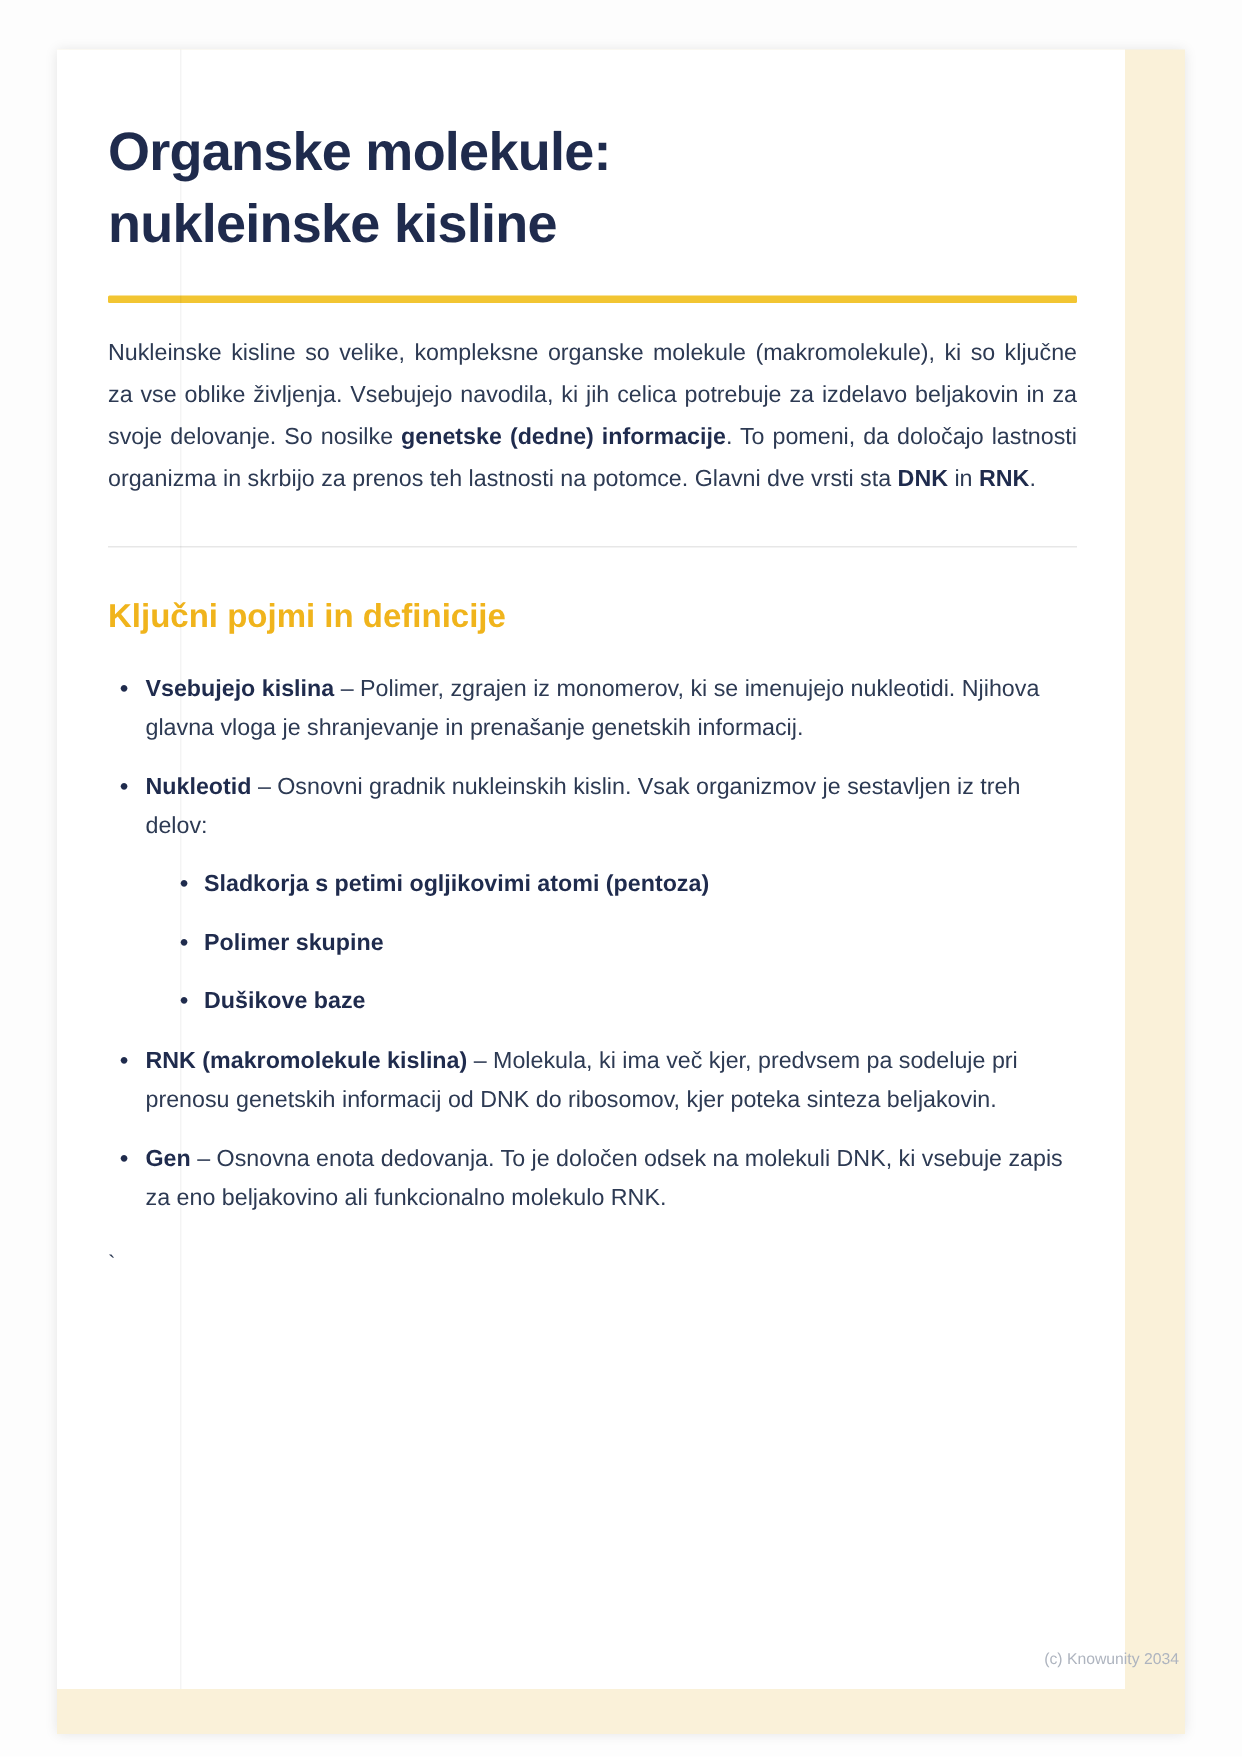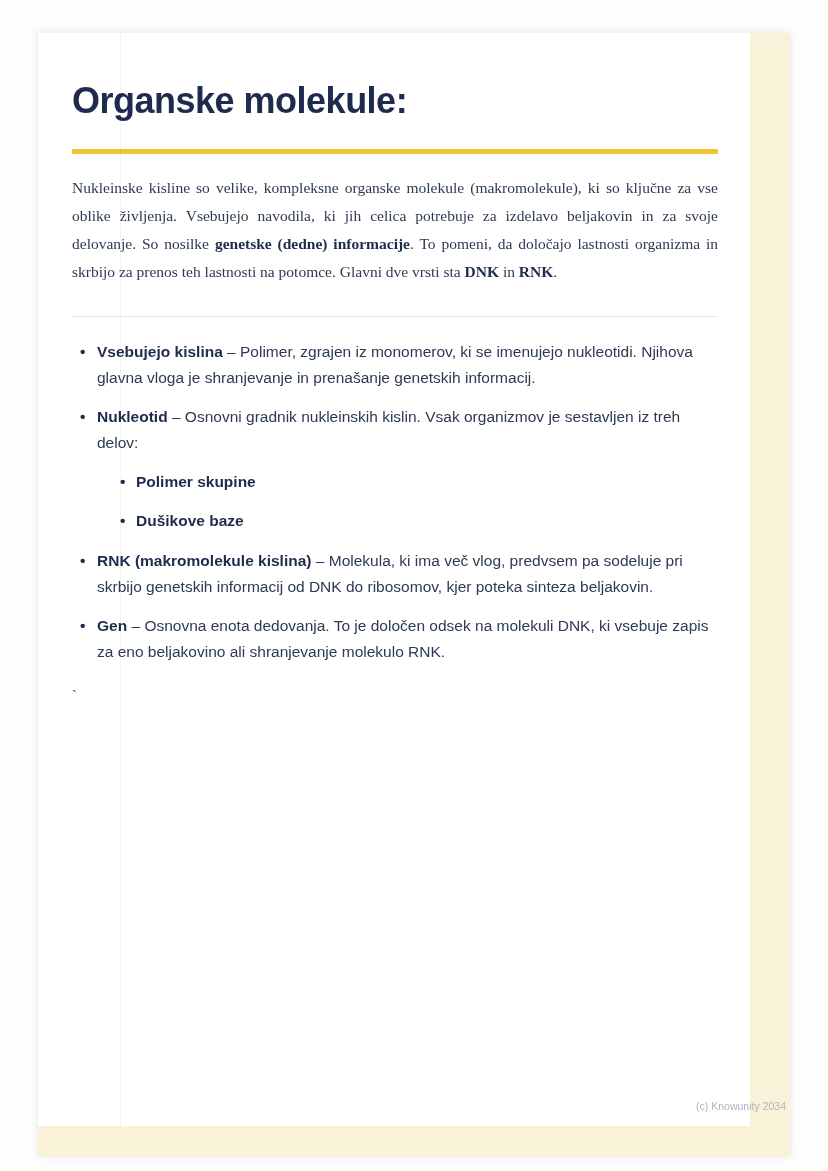--- a/index.html
+++ b/index.html
@@ -41,21 +41,20 @@
   h2.section-heading{
     margin:32px 0 0 0;
     font-size:22px;line-height:28px;font-weight:700;
     color:#f0b41c;
   }
   p.body-par{
     margin:20px 0 12px 0;
     font-size:15.5px;line-height:28px;
     text-align:justify;
     color:#2d3a53;
-    font-family:Liberation Serif, serif;
   }
   .divider{
     border:none;border-top:1px solid #e7e7e7;
     margin:30px 0 0 0;
   }
   ul.key-list{
     list-style:none;
     margin:22px 0 0 0;
     padding:0 0 0 8px;
   }
@@ -103,50 +102,55 @@
 </head>
 <body>
 
 <div class="canvas">
   <div class="sheet">
     <div class="content">
       <div class="crease"></div>
 
       <h1 class="page-title">
         <span>Organske molekule:</span><br>
+        <span>nukleinske kisline</span>
       </h1>
 
       <div class="title-rule"></div>
 
 
       <p class="body-par"><span>Nukleinske kisline so velike, kompleksne organske molekule (makromolekule), ki so ključne za vse oblike življenja. Vsebujejo navodila, ki jih celica potrebuje za izdelavo beljakovin in za svoje delovanje. So nosilke </span><span class="b">genetske (dedne) informacije</span><span>. To pomeni, da določajo lastnosti organizma in skrbijo za prenos teh lastnosti na potomce. Glavni dve vrsti sta </span><span class="b">DNK</span><span> in </span><span class="b">RNK</span><span>.</span></p>
 
       <hr class="divider">
 
+      <h2 class="section-heading">Ključni pojmi in definicije</h2>
 
       <ul class="key-list">
         <li>
           <span><span class="b">Vsebujejo kislina</span><span> – Polimer, zgrajen iz monomerov, ki se imenujejo nukleotidi. Njihova glavna vloga je shranjevanje in prenašanje genetskih informacij.</span></span>
         </li>
         <li>
           <span><span class="b">Nukleotid</span><span> – Osnovni gradnik nukleinskih kislin. Vsak organizmov je sestavljen iz treh delov:</span></span>
           <ul class="sub-list">
             <li>
+              <span><span class="b">Sladkorja s petimi ogljikovimi atomi (pentoza)</span></span>
+            </li>
+            <li>
               <span><span class="b">Polimer skupine</span></span>
             </li>
             <li>
               <span><span class="b">Dušikove baze</span></span>
             </li>
           </ul>
         </li>
         <li>
-          <span><span class="b">RNK (makromolekule kislina)</span><span> – Molekula, ki ima več vlog, predvsem pa sodeluje pri skrbijo genetskih informacij od DNK do ribosomov, kjer poteka sinteza beljakovin.</span></span>
+          <span><span class="b">RNK (makromolekule kislina)</span><span> – Molekula, ki ima več kjer, predvsem pa sodeluje pri prenosu genetskih informacij od DNK do ribosomov, kjer poteka sinteza beljakovin.</span></span>
         </li>
         <li>
-          <span><span class="b">Gen</span><span> – Osnovna enota dedovanja. To je določen odsek na molekuli DNK, ki vsebuje zapis za eno beljakovino ali shranjevanje molekulo RNK.</span></span>
+          <span><span class="b">Gen</span><span> – Osnovna enota dedovanja. To je določen odsek na molekuli DNK, ki vsebuje zapis za eno beljakovino ali funkcionalno molekulo RNK.</span></span>
         </li>
       </ul>
 
       <div class="stray-char">`</div>
     </div>
 
     <div class="footer-credit">(c) Knowunity 2034</div>
   </div>
 </div>
 

